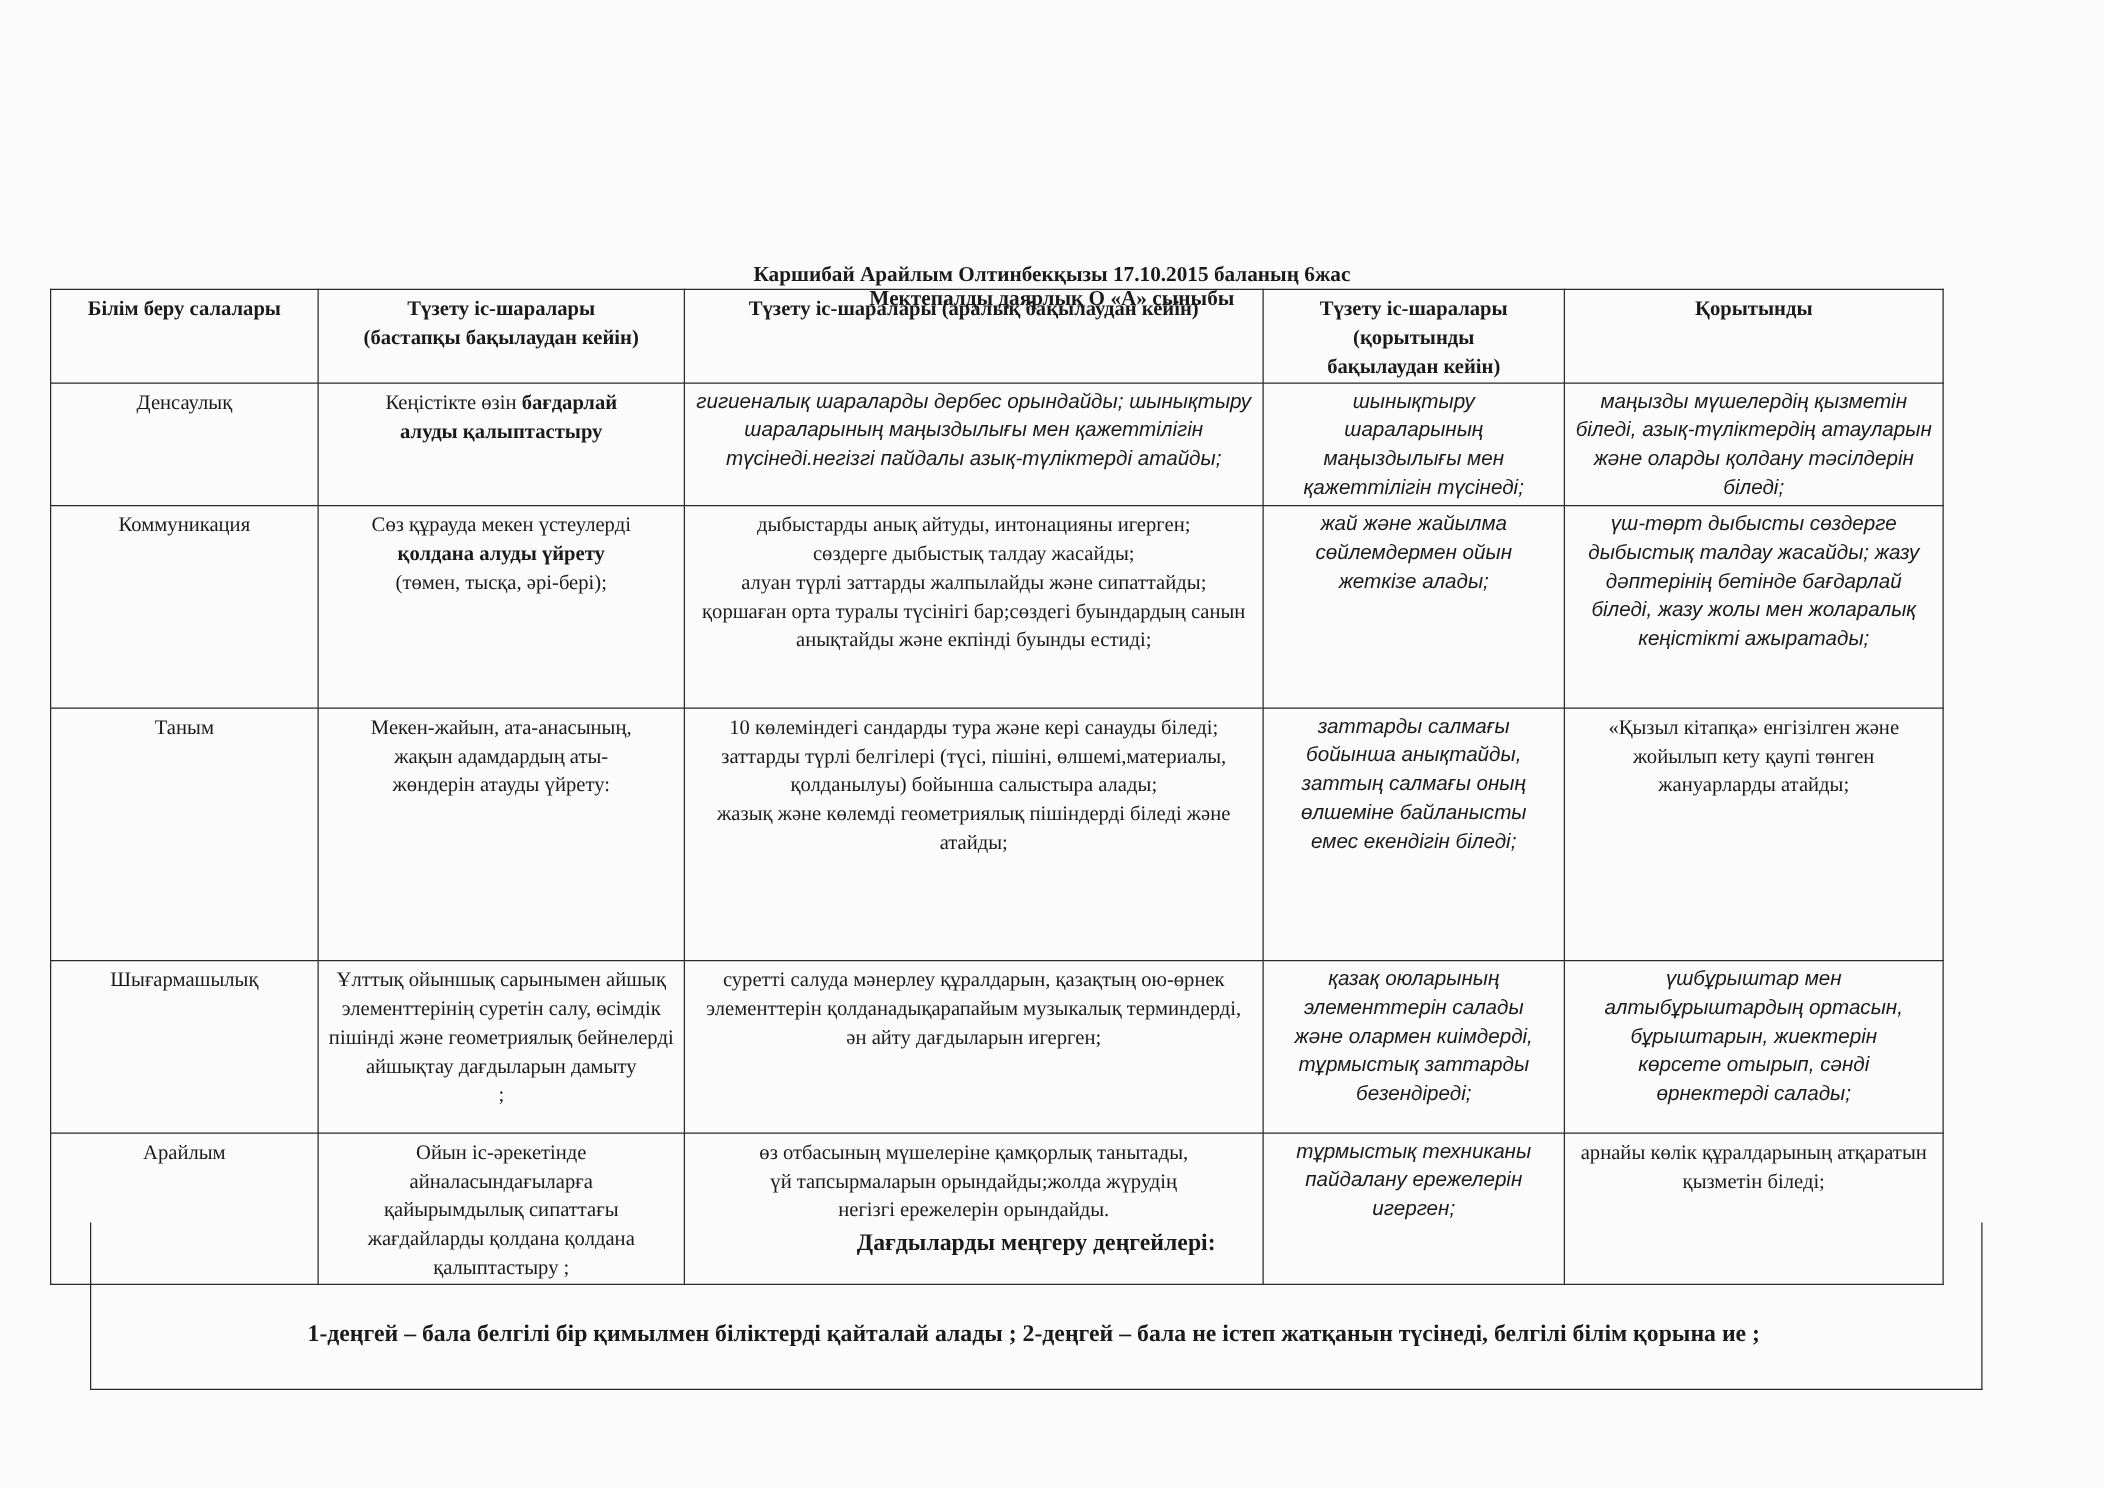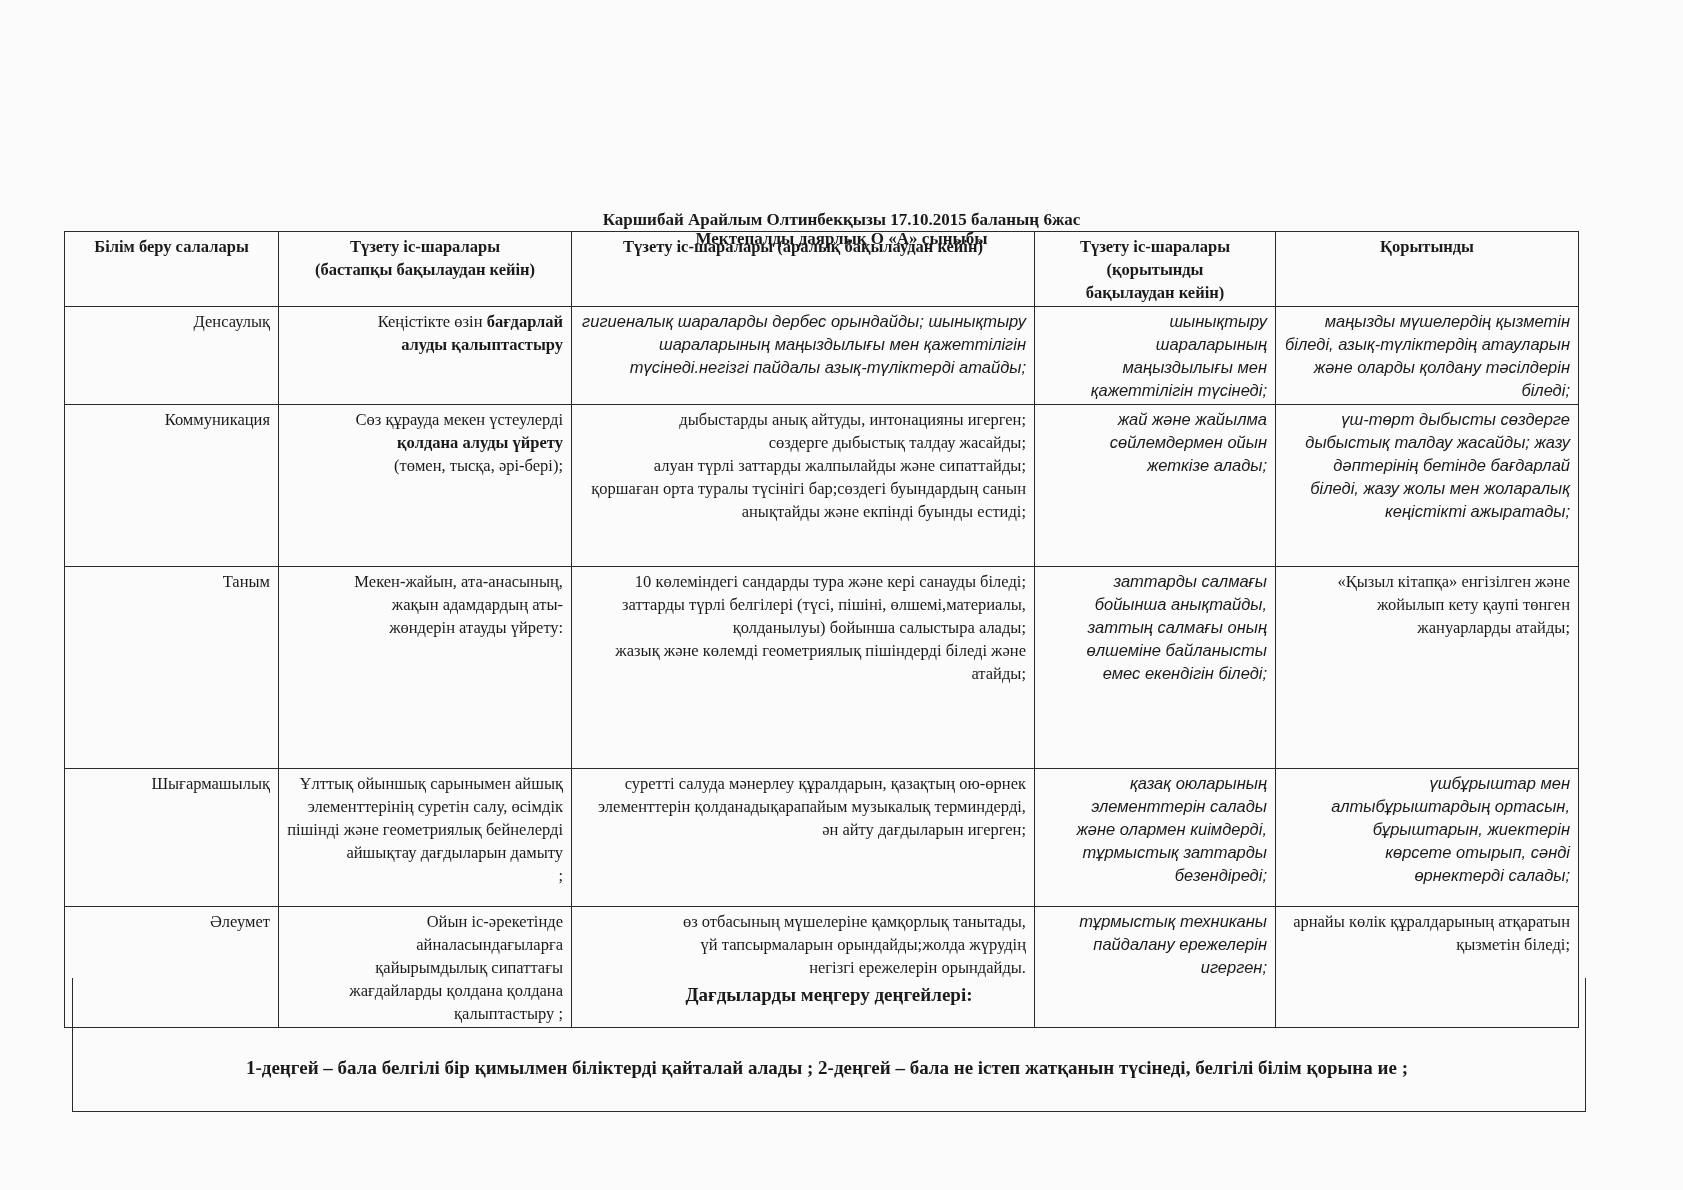--- a/index.html
+++ b/index.html
@@ -7,26 +7,26 @@
     width: 1683px; height: 1190px; background: #fbfbfb; position: relative; overflow: hidden;
     font-family: "Liberation Serif", "DejaVu Serif", serif; color: #1a1a1a;
   }
   .title {
     position: absolute; left: 0; width: 1683px; text-align: center;
     font-weight: bold; font-size: 17px; line-height: 20px;
   }
   .t1 { top: 187px; margin-top: 42px; }
   .t2 { top: 210px; }
   table.plan {
-    position: absolute; left: 64px; top: 231px; width: 1514px;
+    position: absolute; left: 40px; top: 231px; width: 1514px;
     border-collapse: collapse; table-layout: fixed; padding-left: 12px;
   }
   table.plan td, table.plan th {
     border: 1.5px solid #2a2a2a; vertical-align: top; padding: 3px 8px 2px 8px;
-    font-size: 16.5px; line-height: 23px; font-weight: normal; text-align: right;
+    font-size: 16.5px; line-height: 23px; font-weight: normal; text-align: center;
   }
   table.plan th { font-weight: bold; text-align: center; }
   td.area { font-weight: bold; text-align: left; }
   .sans { font-family: "Liberation Sans", "DejaVu Sans", sans-serif; font-size: 16px; line-height: 24.5px; font-style: italic; }
   .bold { font-weight: bold; }
   .pre { white-space: pre-line; }
   .legend {
     position: absolute; left: 72px; top: 978px; width: 1514px; height: 134px;
     border: 1.5px solid #2a2a2a; border-top: none; box-sizing: border-box;
     font-weight: bold; font-size: 19px; line-height: 25px; text-align: center;
@@ -115,21 +115,21 @@
 тұрмыстық заттарды
 безендіреді;</td>
     <td class="sans pre">үшбұрыштар мен
 алтыбұрыштардың ортасын,
 бұрыштарын, жиектерін
 көрсете отырып, сәнді
 өрнектерді салады;</td>
   </tr>
 
   <tr style="height:114px">
-    <td class="area">Әлеумет</td>
+    <td class="area">Арайлым</td>
     <td class="pre">Ойын іс-әрекетінде
 айналасындағыларға
 қайырымдылық сипаттағы
 жағдайларды қолдана қолдана
 қалыптастыру ;</td>
     <td class="pre">өз отбасының мүшелеріне қамқорлық танытады,
 үй тапсырмаларын   орындайды;жолда жүрудің
 негізгі ережелерін орындайды.</td>
     <td class="sans pre">тұрмыстық техниканы
 пайдалану ережелерін

